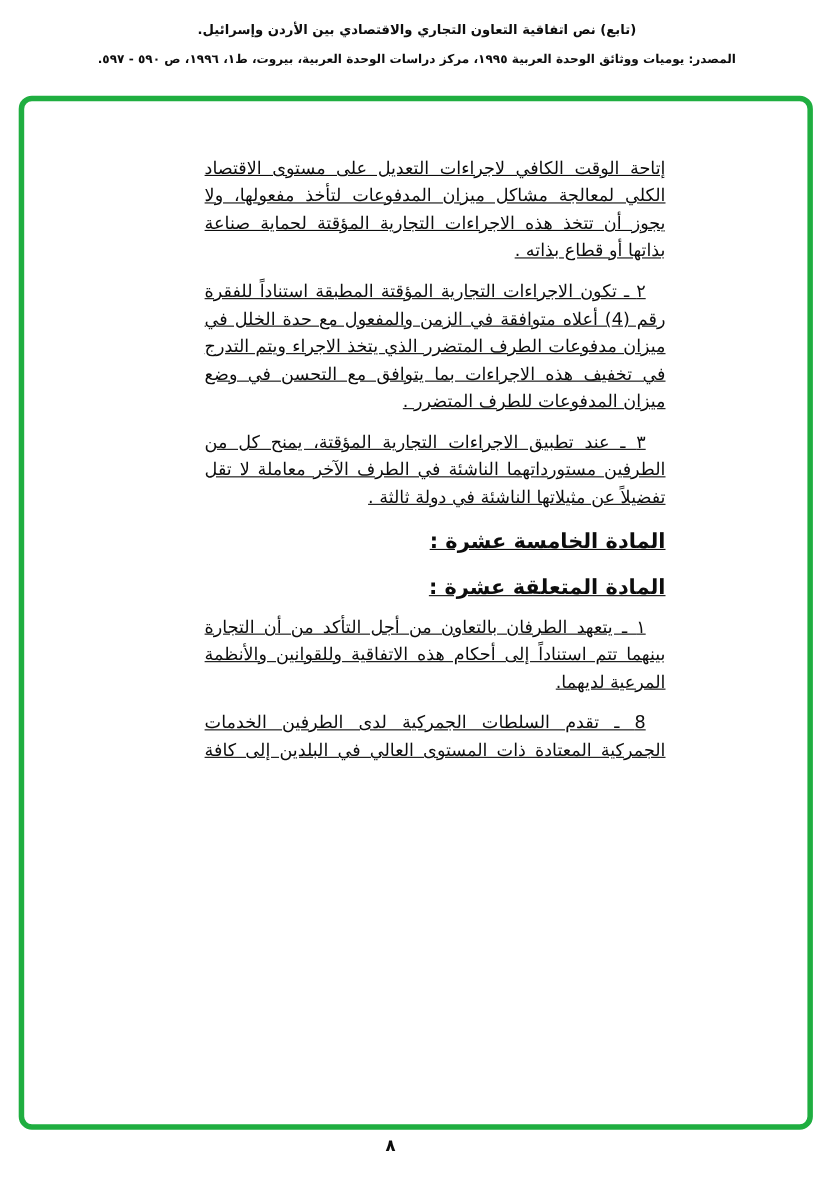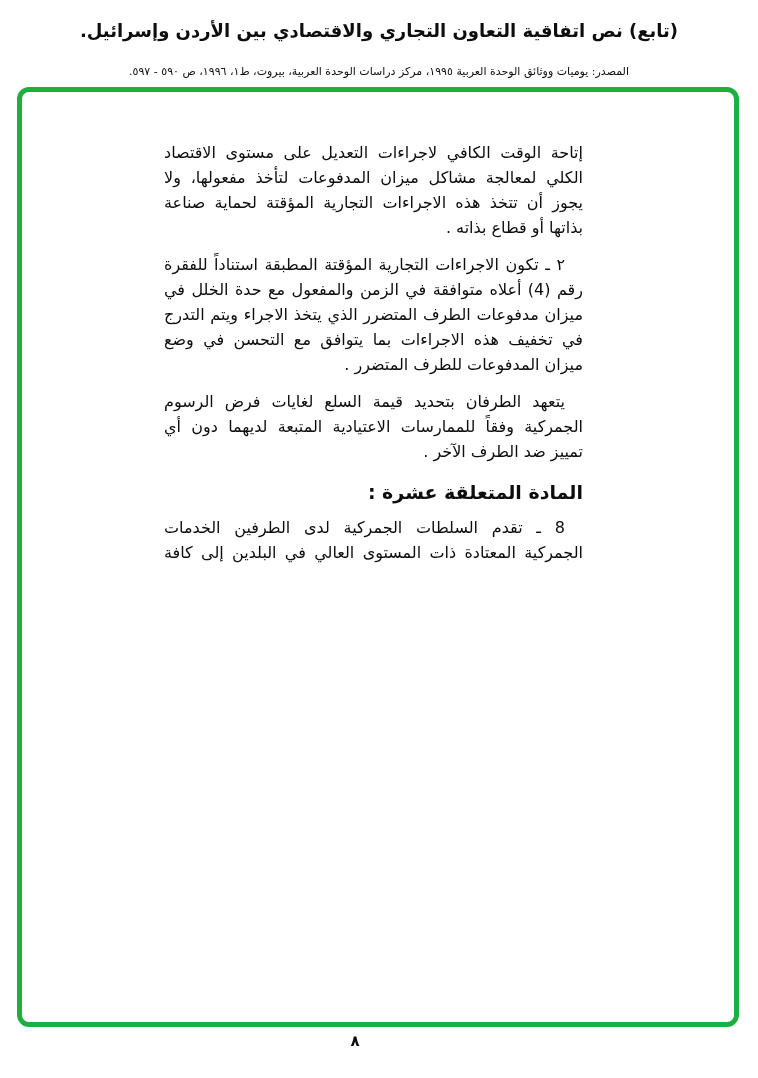--- a/index.html
+++ b/index.html
@@ -14,51 +14,52 @@
       font-family: "DejaVu Sans", sans-serif;
       color: #0d0d0d;
       overflow: hidden;
     }
     .page-header {
       direction: rtl;
       text-align: center;
       padding-top: 20px;
     }
     .header-title {
-      font-size: 18px;
+      font-size: 12px;
       font-weight: bold;
       letter-spacing: 0;
     }
     .header-source {
       font-size: 11px;
-      font-weight: normal;
-      margin-top: 24px;
+      font-weight: bold;
+      margin-top: 13px;
     }
     .green-frame {
       position: absolute;
       left: 17px;
       top: 87px;
       width: 722px;
       height: 940px;
       box-sizing: border-box;
       border: 5px solid #1fae40;
       border-radius: 12px;
       background: transparent;
     }
     .doc-content {
       position: absolute;
-      left: 8px;
+      left: 30px;
       top: 92px;
       width: 713px;
       box-sizing: border-box;
       padding: 48px 138px 0 156px;
       direction: rtl;
       text-align: justify;
       font-size: 16px;
       line-height: 25px;
+      text-decoration: underline;
     }
     .para {
       margin: 0 0 12px 0;
       text-indent: 0;
     }
     .para.indent {
       text-indent: 18px;
     }
     .para.cont-last {
       text-align-last: justify;
@@ -88,18 +89,20 @@
 <div class="page-header">
   <div class="header-title">(تابع) نص اتفاقية التعاون التجاري والاقتصادي بين الأردن وإسرائيل.</div>
   <div class="header-source">المصدر: يوميات ووثائق الوحدة العربية ١٩٩٥، مركز دراسات الوحدة العربية، بيروت، ط١، ١٩٩٦، ص ٥٩٠ - ٥٩٧.</div>
 </div>
 
 <div class="green-frame" style="border-color: rgb(31, 174, 64);"></div>
 
 <div class="doc-content">
   <p class="para">إتاحة الوقت الكافي لاجراءات التعديل على مستوى الاقتصاد الكلي لمعالجة مشاكل ميزان المدفوعات لتأخذ مفعولها، ولا يجوز أن تتخذ هذه الاجراءات التجارية المؤقتة لحماية صناعة بذاتها أو قطاع بذاته .</p>
   <p class="para indent">٢ ـ تكون الاجراءات التجارية المؤقتة المطبقة استناداً للفقرة رقم (4) أعلاه متوافقة في الزمن والمفعول مع حدة الخلل في ميزان مدفوعات الطرف المتضرر الذي يتخذ الاجراء ويتم التدرج في تخفيف هذه الاجراءات بما يتوافق مع التحسن في وضع ميزان المدفوعات للطرف المتضرر .</p>
-  <p class="para indent">يتعهد الطرفان بتحديد قيمة السلع لغايات فرض الرسوم الجمركية وفقاً للممارسات الاعتيادية المتبعة لديهما دون أي تمييز ضد الطرف الآخر .</p>
+  <p class="para indent">٣ ـ عند تطبيق الاجراءات التجارية المؤقتة، يمنح كل من الطرفين مستورداتهما الناشئة في الطرف الآخر معاملة لا تقل تفضيلاً عن مثيلاتها الناشئة في دولة ثالثة .</p>
+  <h2 class="article-heading">المادة الخامسة عشرة :</h2>
   <h2 class="article-heading">المادة المتعلقة عشرة :</h2>
+  <p class="para indent">١ ـ يتعهد الطرفان بالتعاون من أجل التأكد من أن التجارة بينهما تتم استناداً إلى أحكام هذه الاتفاقية وللقوانين والأنظمة المرعية لديهما.</p>
   <p class="para indent cont-last">8 ـ تقدم السلطات الجمركية لدى الطرفين الخدمات الجمركية المعتادة ذات المستوى العالي في البلدين إلى كافة</p>
 </div>
 
 <div class="page-number">٨</div>
 
 </body></html>

